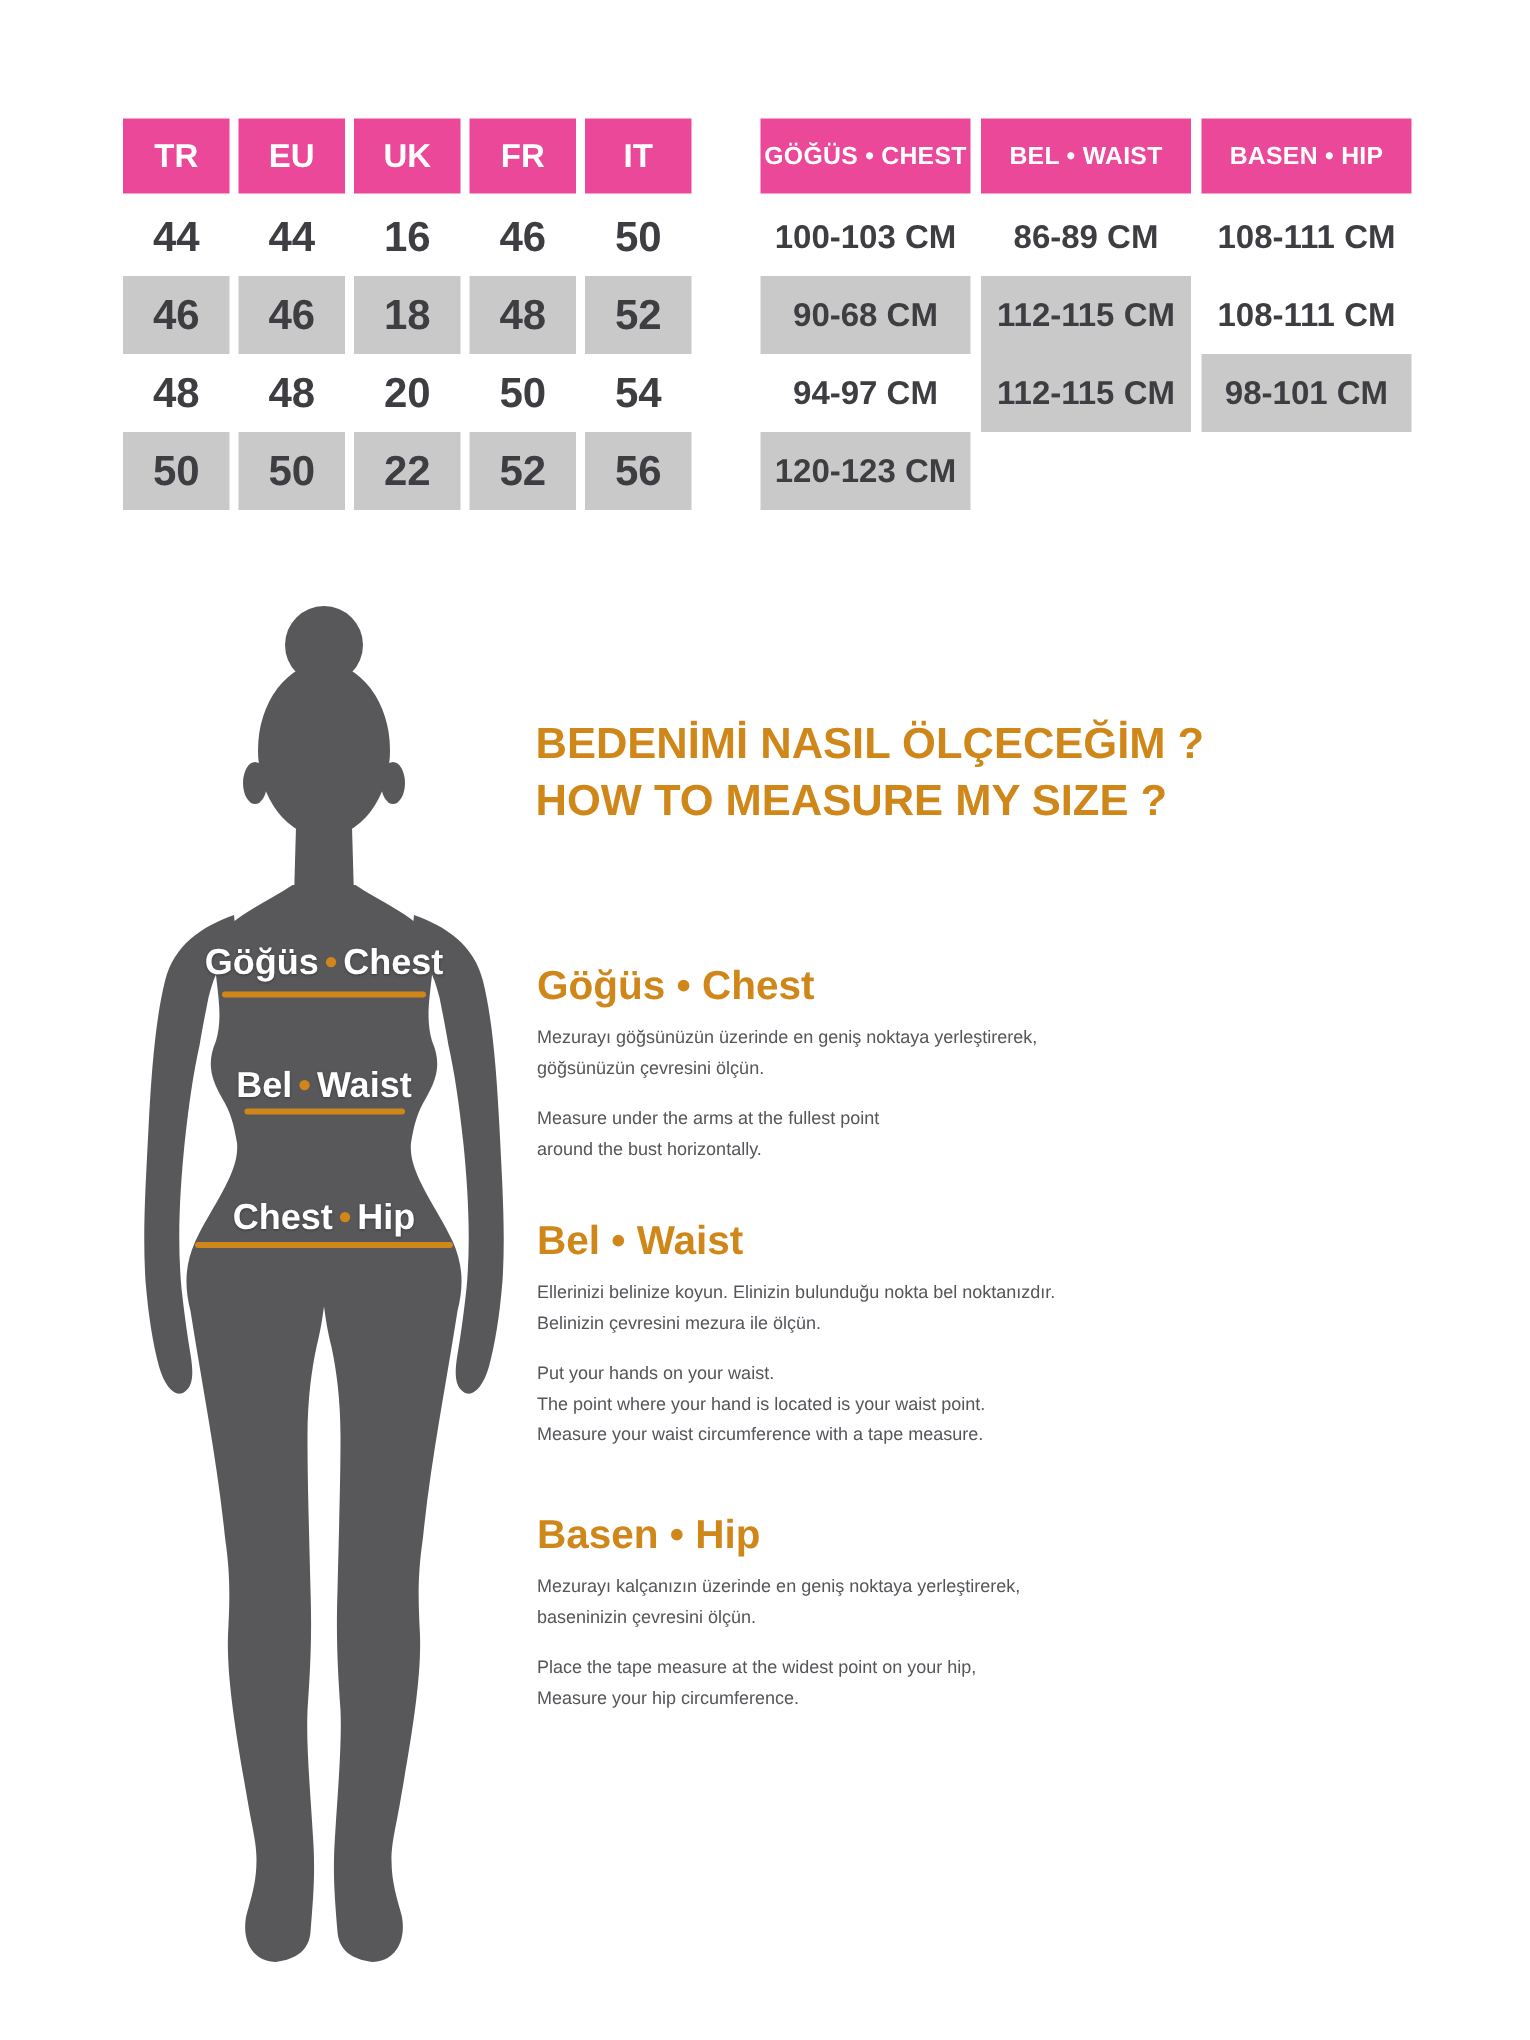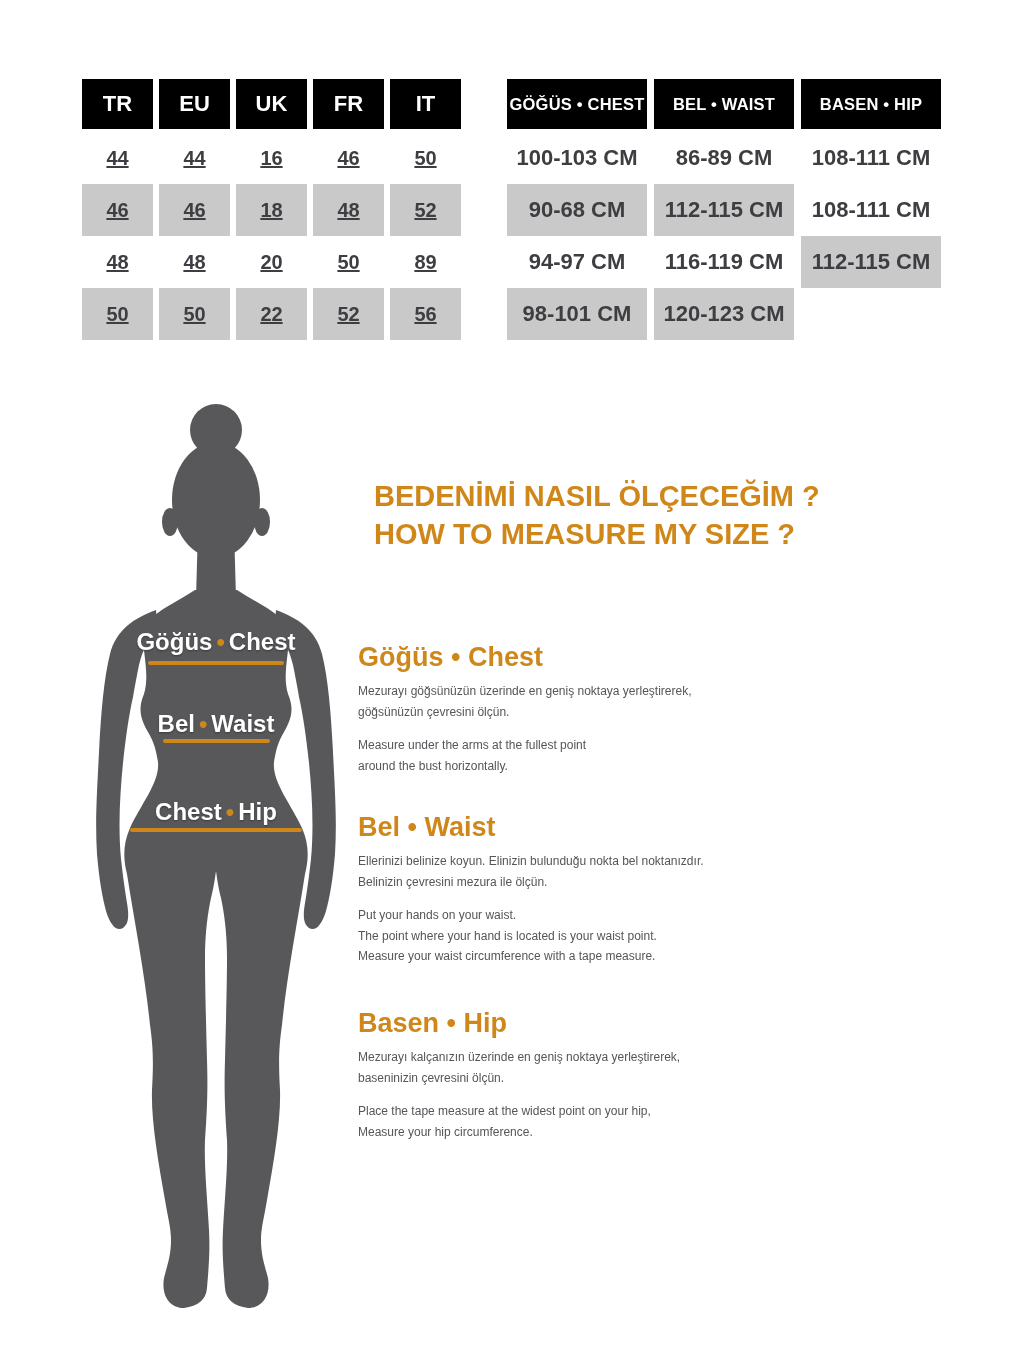--- a/index.html
+++ b/index.html
@@ -18,31 +18,31 @@
     grid-template-rows:53px repeat(4,52px);
     column-gap:6px;
   }
   .tbl-right{
     left:507px;top:79px;
     grid-template-columns:repeat(3,140px);
     grid-template-rows:53px repeat(4,52px);
     column-gap:7px;
   }
   .th{
-    background:#000000;color:#ffffff;font-weight:bold;
+    background:#ec4899;color:#ffffff;font-weight:bold;
     display:flex;align-items:center;justify-content:center;
     margin-bottom:3px;
   }
   .tbl-left .th{font-size:22px;}
   .tbl-right .th{font-size:16.5px;letter-spacing:.2px;white-space:nowrap;}
   .td{
     display:flex;align-items:center;justify-content:center;
     font-weight:bold;color:#3e3e42;white-space:nowrap;
   }
-  .tbl-left .td{font-size:20px;text-decoration:underline;}
+  .tbl-left .td{font-size:28px;}
   .tbl-right .td{font-size:22px;}
   .row-alt{background:#c9c9c9;}
 
   
   .figure-svg{position:absolute;left:68px;top:400px;width:300px;height:920px;}
   .sil{fill:#58585a;}
   .body-label{
     position:absolute;width:220px;text-align:center;
     color:#ffffff;font-weight:bold;font-size:24px;white-space:nowrap;
     text-shadow:0 1px 2px rgba(0,0,0,.35);
@@ -51,21 +51,21 @@
   .lbl-waist{left:106px;top:710px;}
   .lbl-hip{left:106px;top:798px;}
   .dot{color:#d0871a;margin:0 4px;text-shadow:none;}
   .meas-line{position:absolute;height:4px;background:#d0871a;border-radius:2px;}
   .line-chest{left:148px;top:661px;width:136px;}
   .line-waist{left:163px;top:739px;width:107px;}
   .line-hip{left:130px;top:828px;width:172px;}
 
   
   .guide-title{
-    position:absolute;left:374px;top:477px;
+    position:absolute;left:357px;top:477px;
     color:#d0871a;font-weight:bold;font-size:29px;line-height:38px;
     white-space:nowrap;
   }
   .section{position:absolute;left:358px;width:620px;}
   .sec-chest{top:642px;}
   .sec-waist{top:812px;}
   .sec-hip{top:1008px;}
   .section h3{
     margin:0 0 9px 0;color:#d0871a;font-weight:bold;font-size:27px;line-height:30px;
   }
@@ -95,21 +95,21 @@
     <div class="td row-alt">46</div>
     <div class="td row-alt">46</div>
     <div class="td row-alt">18</div>
     <div class="td row-alt">48</div>
     <div class="td row-alt">52</div>
 
     <div class="td">48</div>
     <div class="td">48</div>
     <div class="td">20</div>
     <div class="td">50</div>
-    <div class="td">89</div>
+    <div class="td">54</div>
 
     <div class="td row-alt">50</div>
     <div class="td row-alt">50</div>
     <div class="td row-alt">22</div>
     <div class="td row-alt">52</div>
     <div class="td row-alt">56</div>
   </div>
 
   <div class="tbl tbl-right">
     <div class="th">GÖĞÜS • CHEST</div>
@@ -118,21 +118,20 @@
 
     <div class="td">100-103 CM</div>
     <div class="td">86-89 CM</div>
     <div class="td">108-111 CM</div>
 
     <div class="td row-alt">90-68 CM</div>
     <div class="td row-alt">112-115 CM</div>
 
     <div class="td">108-111 CM</div>
     <div class="td">94-97 CM</div>
-    <div class="td">116-119 CM</div>
 
     <div class="td row-alt">112-115 CM</div>
     <div class="td row-alt">98-101 CM</div>
     <div class="td row-alt">120-123 CM</div>
   </div>
 
   <svg class="figure-svg" viewBox="0 0 300 920" aria-hidden="true">
     <circle class="sil" cx="148" cy="30" r="26"></circle>
     <ellipse class="sil" cx="148" cy="100" rx="44" ry="58"></ellipse>
     <ellipse class="sil" cx="102" cy="122" rx="8" ry="14"></ellipse>

